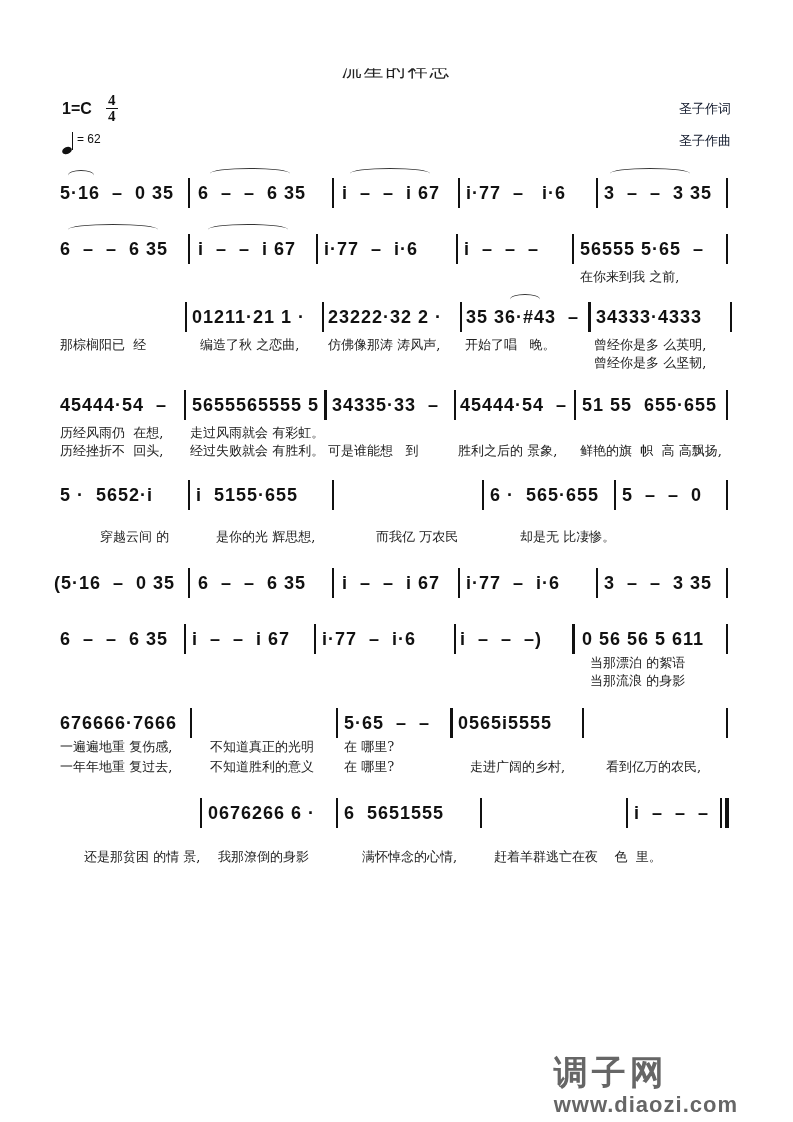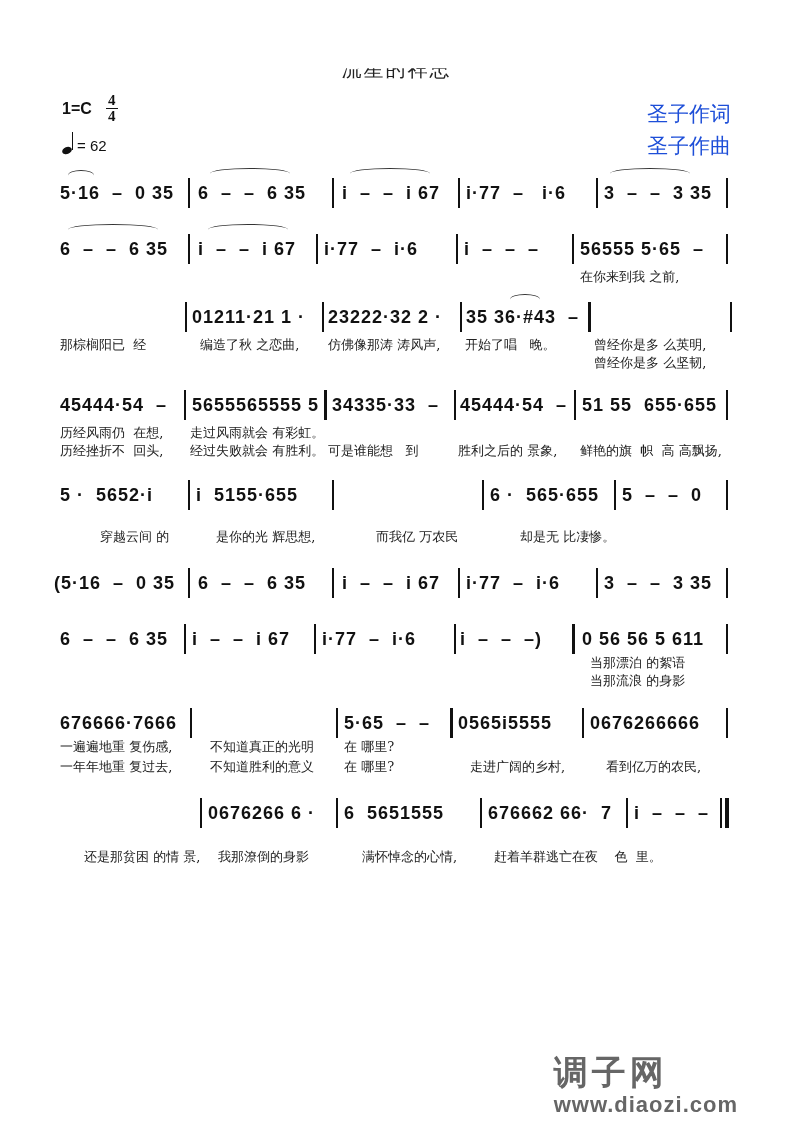--- a/index.html
+++ b/index.html
@@ -6,27 +6,27 @@
   body { width:793px; height:1122px; position:relative; overflow:hidden;
          font-family:"DejaVu Sans", sans-serif; color:#111; }
   .title { position:absolute; left:0; width:793px; top:56px; text-align:center;
            font-size:20px; letter-spacing:2px; color:#222;
            clip-path: inset(45% 0 0 0); }
   .key { position:absolute; left:62px; top:93px; font-size:16px; font-weight:bold;
          font-family:"Liberation Sans", sans-serif; display:flex; align-items:center; }
   .key .frac { display:inline-flex; flex-direction:column; align-items:center; margin-left:14px;
                font-family:"Liberation Serif", serif; font-size:15px; line-height:15px; }
   .key .frac .bar { width:12px; border-top:1.5px solid #111; }
-  .tempo { position:absolute; left:62px; top:132px; font-size:15px; display:flex; align-items:flex-end;
+  .tempo { position:absolute; left:62px; top:132px; font-size:12px; display:flex; 
            font-family:"Liberation Sans", sans-serif; }
   .note-ico { display:inline-block; position:relative; width:12px; height:22px; margin-right:3px; }
   .note-ico .stem { position:absolute; right:1px; top:0; width:1.5px; height:18px; background:#111; }
   .note-ico .head { position:absolute; left:0; bottom:0; width:10px; height:7px; border-radius:50%;
                     background:#111; transform:rotate(-20deg); }
-  .credit { position:absolute; right:62px; font-size:21px; color:#1d4ed8; }
+  .credit { position:absolute; right:62px; font-size:13px; color:#0f172a; }
   .staff { position:absolute; left:60px; width:670px; height:40px; }
   .measure { position:absolute; top:0; height:34px; display:flex; align-items:center;
              font-family:"Liberation Sans", sans-serif; font-weight:bold; font-size:18px;
              white-space:pre; letter-spacing:1px; }
   .barline { position:absolute; top:2px; width:1.5px; height:30px; background:#111; }
   .barline.thick { width:3px; }
   .barline.final::after { content:""; position:absolute; left:5px; top:0; width:4px; height:30px; background:#111; }
   .lyric { position:absolute; font-family:"DejaVu Serif", serif; font-size:13px; color:#222;
            white-space:pre; }
   .slur { position:absolute; border-top:1.3px solid #333; border-radius:50% 50% 0 0; height:10px; }
@@ -94,20 +94,21 @@
 
 <div class="staff" style="top:300px">
   <div class="barline" style="left:125px"></div>
   <div class="measure" style="left:132px">01211·21 1 ·</div>
   <div class="barline" style="left:262px"></div>
   <div class="measure" style="left:268px">23222·32 2 ·</div>
   <div class="barline" style="left:400px"></div>
   <div class="slur" style="left:450px;width:30px;top:-6px"></div>
   <div class="measure" style="left:406px">35 36·#43  –</div>
   <div class="barline thick" style="left:528px"></div>
+  <div class="measure" style="left:536px">34333·4333</div>
   <div class="barline" style="left:670px"></div>
   <div class="lyric" style="left:0;top:36px">那棕榈阳已  经</div>
   <div class="lyric" style="left:140px;top:36px">编造了秋 之恋曲,</div>
   <div class="lyric" style="left:268px;top:36px">仿佛像那涛 涛风声,</div>
   <div class="lyric" style="left:405px;top:36px">开始了唱   晚。</div>
   <div class="lyric" style="left:534px;top:36px">曾经你是多 么英明,</div>
   <div class="lyric" style="left:534px;top:54px">曾经你是多 么坚韧,</div>
 </div>
 
 <div class="staff" style="top:388px">
@@ -175,39 +176,37 @@
 </div>
 
 <div class="staff" style="top:706px">
   <div class="measure" style="left:0">676666·7666</div>
   <div class="barline" style="left:130px"></div>
   <div class="barline" style="left:276px"></div>
   <div class="measure" style="left:284px">5·65  –  –</div>
   <div class="barline thick" style="left:390px"></div>
   <div class="measure" style="left:398px">0565i5555</div>
   <div class="barline" style="left:522px"></div>
-  <div class="measure" style="left:530px">0676266666</div>
   <div class="barline" style="left:666px"></div>
   <div class="lyric" style="left:0;top:32px">一遍遍地重 复伤感,</div>
   <div class="lyric" style="left:0;top:52px">一年年地重 复过去,</div>
   <div class="lyric" style="left:150px;top:32px">不知道真正的光明</div>
   <div class="lyric" style="left:150px;top:52px">不知道胜利的意义</div>
   <div class="lyric" style="left:284px;top:32px">在 哪里?</div>
   <div class="lyric" style="left:284px;top:52px">在 哪里?</div>
   <div class="lyric" style="left:410px;top:52px">走进广阔的乡村,</div>
   <div class="lyric" style="left:546px;top:52px">看到亿万的农民,</div>
 </div>
 
 <div class="staff" style="top:796px">
   <div class="barline" style="left:140px"></div>
   <div class="measure" style="left:148px">0676266 6 ·</div>
   <div class="barline" style="left:276px"></div>
   <div class="measure" style="left:284px">6  5651555</div>
   <div class="barline" style="left:420px"></div>
-  <div class="measure" style="left:428px">676662 66·  7</div>
   <div class="barline" style="left:566px"></div>
   <div class="measure" style="left:574px">i  –  –  –</div>
   <div class="barline final" style="left:660px"></div>
   <div class="lyric" style="left:24px;top:52px">还是那贫困 的情 景,</div>
   <div class="lyric" style="left:158px;top:52px">我那潦倒的身影</div>
   <div class="lyric" style="left:302px;top:52px">满怀悼念的心情,</div>
   <div class="lyric" style="left:434px;top:52px">赶着羊群逃亡在夜    色  里。</div>
 </div>
 
 <div class="watermark">

